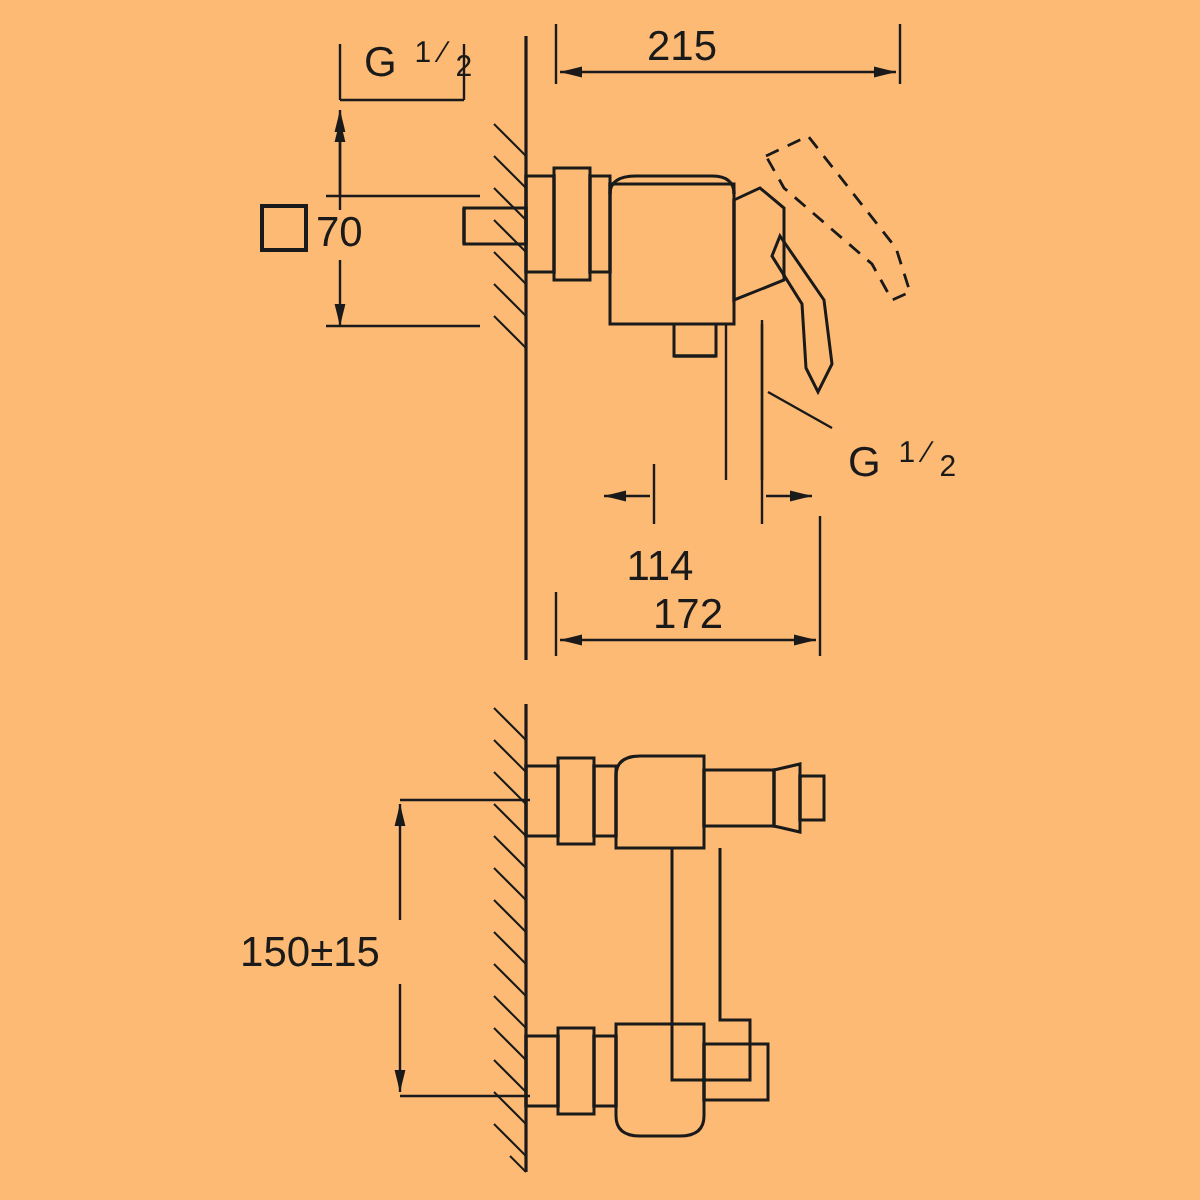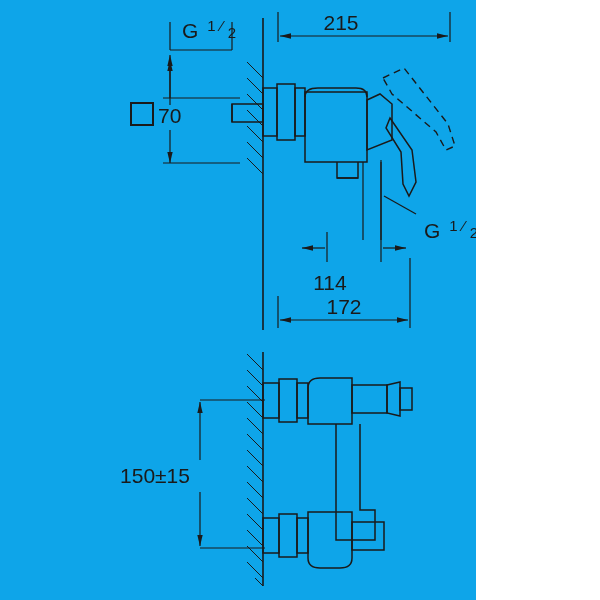--- a/index.html
+++ b/index.html
@@ -5,23 +5,23 @@
   html, body {
     margin: 0;
     padding: 0;
     background: #ffffff;
   }
   body {
     font-family: "Liberation Sans", sans-serif;
   }
   #stage {
     position: relative;
-    width: 476px;
+    width: 600px;
     height: 600px;
-    background: #0ea5e9;
+    background: #fdba74;
     overflow: hidden;
     text-decoration: underline;
   }
   #stage svg {
     position: absolute;
     left: 0;
     top: 0;
     width: 600px;
     height: 600px;
     display: block;

